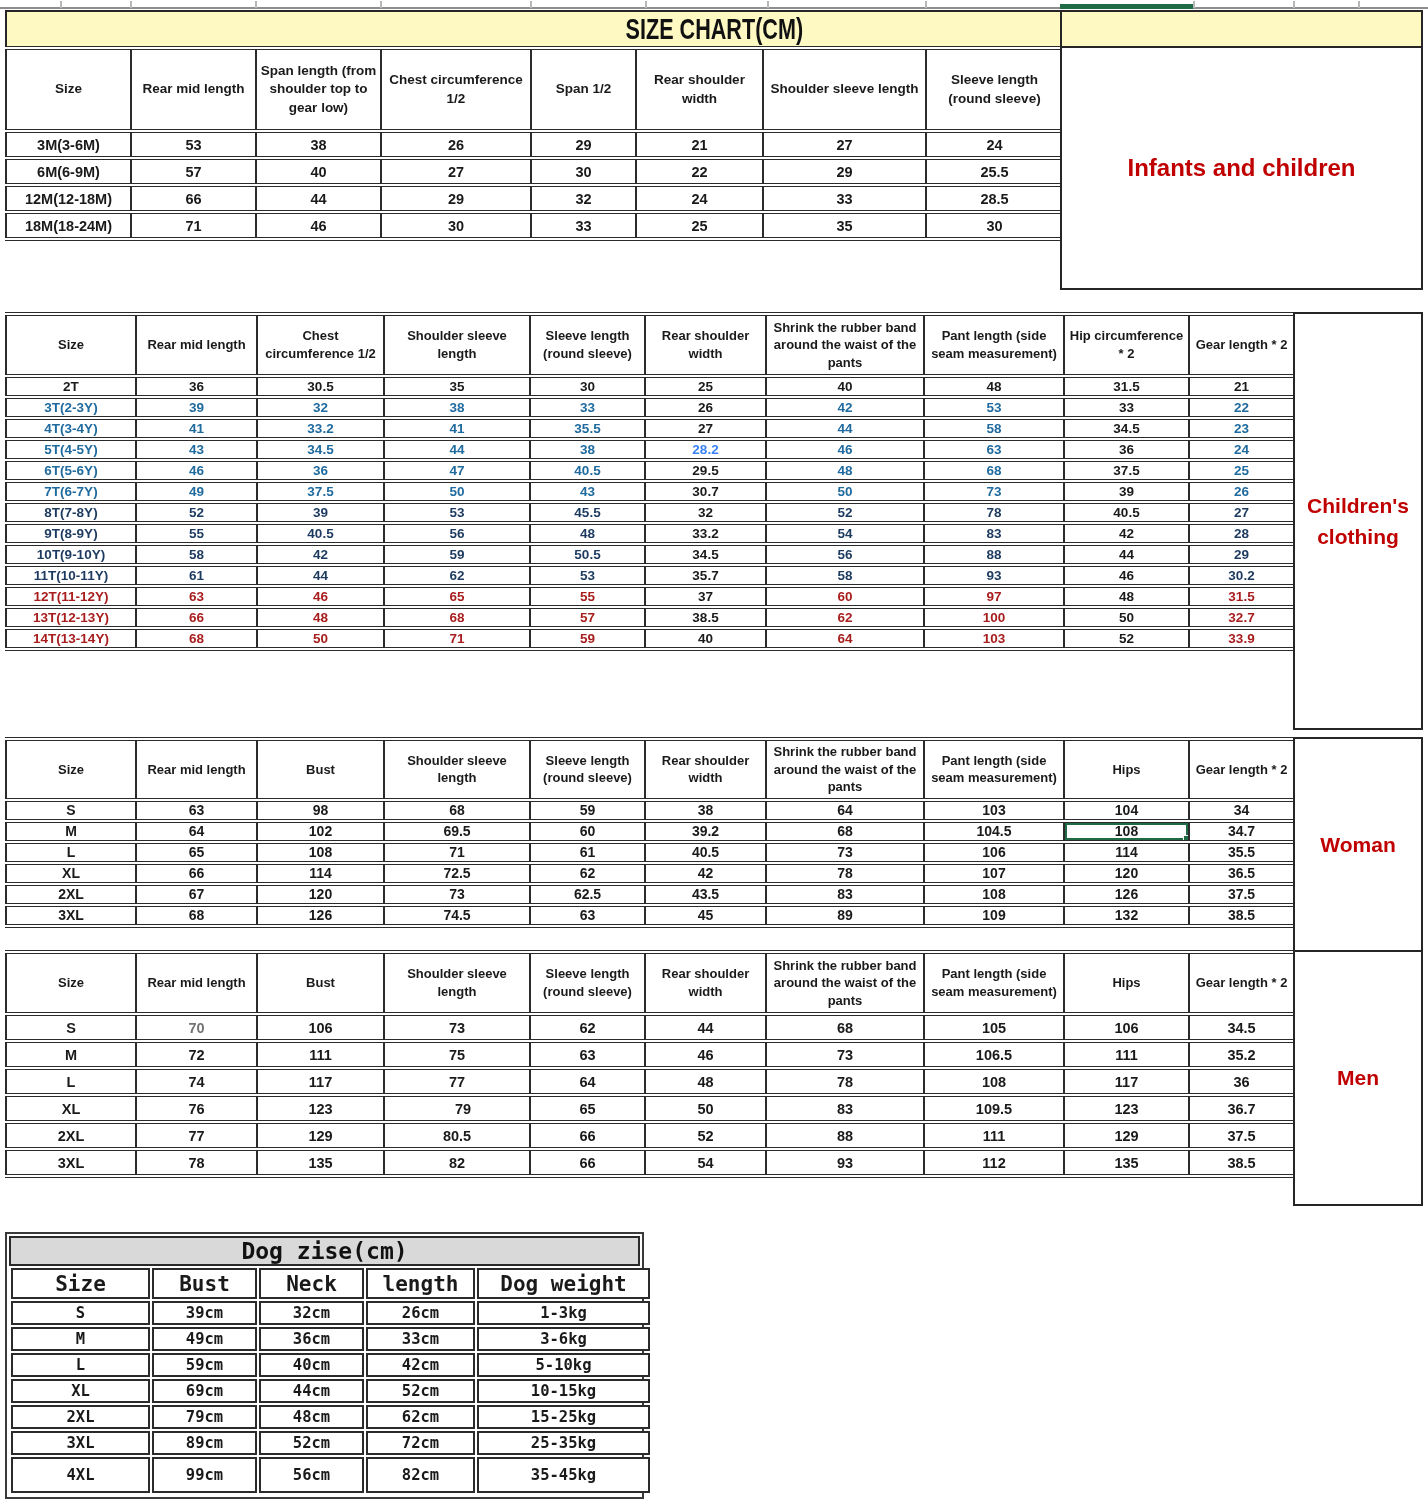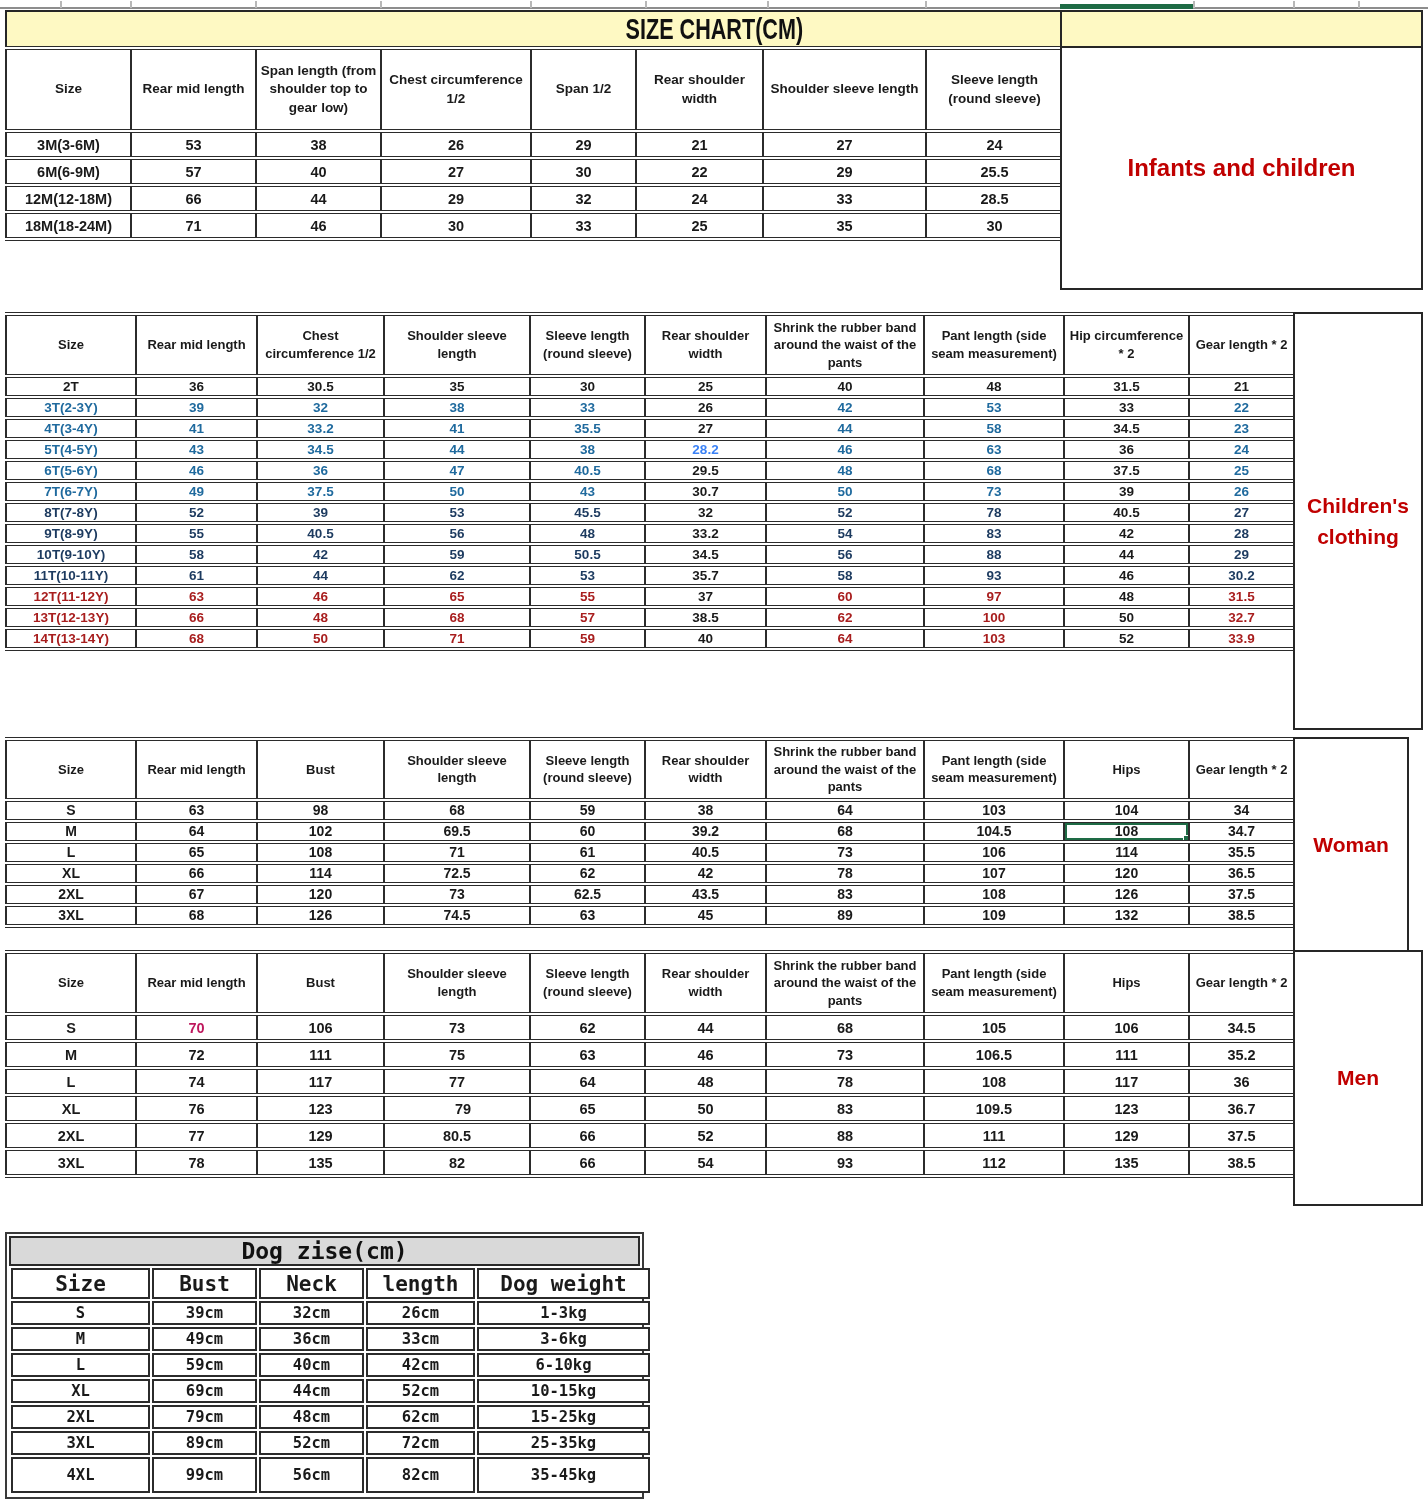--- a/index.html
+++ b/index.html
@@ -15,21 +15,21 @@
 
   
   .cellbox { position: absolute; border: 2px solid #262626; background: #fef9c3; display: flex; align-items: flex-end; justify-content: center; }
   #title-bar { left: 5px; top: 10px; width: 1418px; height: 38px; }
   #title-bar span { font-weight: bold; font-size: 30px; color: #111; letter-spacing: 0px; transform: scaleX(0.72); white-space: nowrap; }
   #title-divider { position: absolute; left: 1060px; top: 10px; width: 2px; height: 38px; background: #262626; }
 
   .side-label { position: absolute; border: 2px solid #262626; background: #fff; display: flex; align-items: center; justify-content: center; text-align: center; font-weight: bold; color: #c00000; }
   #lb-infants  { left: 1060px; top: 46px;  width: 363px; height: 244px; font-size: 24px; }
   #lb-children { left: 1293px; top: 312px; width: 130px; height: 418px; font-size: 21px; line-height: 1.5; padding: 0 6px; }
-  #lb-woman    { left: 1293px; top: 737px; width: 116px; height: 215px; font-size: 21px; }
+  #lb-woman    { left: 1293px; top: 737px; width: 130px; height: 215px; font-size: 21px; }
   #lb-men      { left: 1293px; top: 950px; width: 130px; height: 256px; font-size: 21px; }
 
   
   table.sheet { position: absolute; border-collapse: collapse; table-layout: fixed; background: #fff; border: 2px solid #262626; }
   table.sheet th, table.sheet td {
     border-left: 2px solid #2b2b2b; border-right: 2px solid #2b2b2b;
     border-top: 4px double #2b2b2b; border-bottom: 4px double #2b2b2b;
     text-align: center; vertical-align: middle; overflow: hidden;
     color: #1a1a1a; background: #fff;
   }
@@ -470,21 +470,21 @@
           <th>Rear shoulder width</th>
           <th>Shrink the rubber band around the waist of the pants</th>
           <th>Pant length (side seam measurement)</th>
           <th>Hips</th>
           <th>Gear length * 2</th>
         </tr>
       </thead>
       <tbody>
         <tr>
           <td style="color: rgb(26, 26, 26);">S</td>
-          <td style="color: #be185d; margin-left: 30px;">70</td>
+          <td style="color: #737373; margin-left: 30px;">70</td>
           <td style="color: rgb(26, 26, 26);">106</td>
           <td style="color: rgb(26, 26, 26);">73</td>
           <td style="color: rgb(26, 26, 26);">62</td>
           <td style="color: rgb(26, 26, 26);">44</td>
           <td style="color: rgb(26, 26, 26);">68</td>
           <td style="color: rgb(26, 26, 26);">105</td>
           <td style="color: rgb(26, 26, 26);">106</td>
           <td style="color: rgb(26, 26, 26);">34.5</td>
         </tr>
         <tr>
@@ -587,21 +587,21 @@
             <td>49cm</td>
             <td>36cm</td>
             <td>33cm</td>
             <td>3-6kg</td>
           </tr>
           <tr>
             <td>L</td>
             <td>59cm</td>
             <td>40cm</td>
             <td>42cm</td>
-            <td>6-10kg</td>
+            <td>5-10kg</td>
           </tr>
           <tr>
             <td>XL</td>
             <td>69cm</td>
             <td>44cm</td>
             <td>52cm</td>
             <td>10-15kg</td>
           </tr>
           <tr>
             <td>2XL</td>

